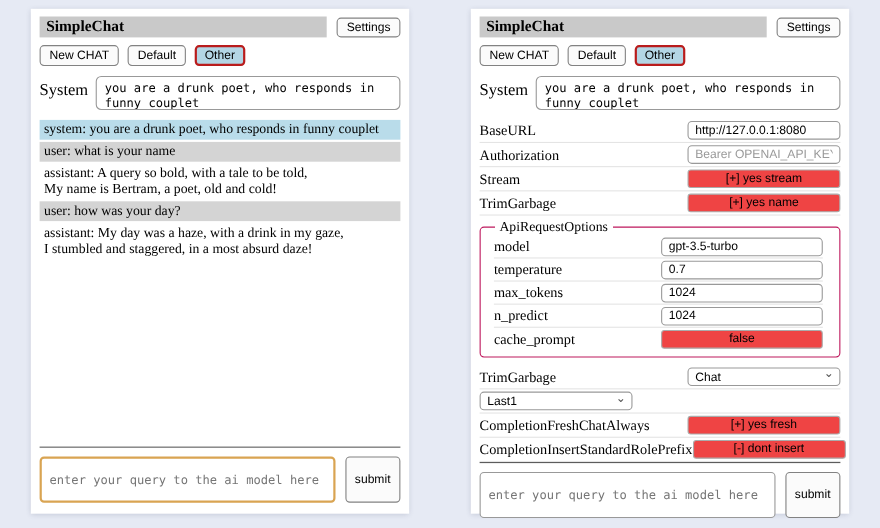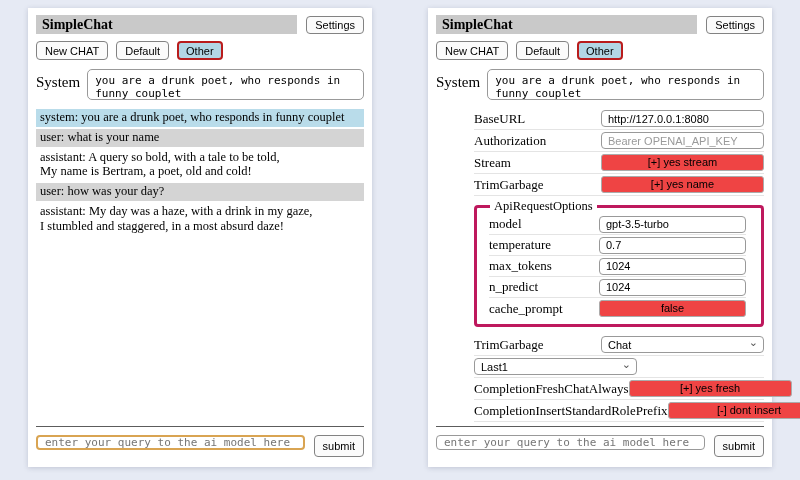--- a/index.html
+++ b/index.html
@@ -73,36 +73,36 @@
   .msg[data-role="assistant"] { background: #ffffff; }
 
   
   .bottom { margin-top: auto; flex: none; }
   .hr { border-top: 1px solid #5c5c5c; margin-bottom: 8px; }
   .composer { display: flex; gap: 9px; align-items: stretch; }
   .query-input {
     flex: 1;
     border: 1px solid #999; border-radius: 4px;
     font-family: "DejaVu Sans Mono", monospace;
-    font-size: 11px; padding: 4px 7px; height: 15px;
+    font-size: 11px; padding: 4px 7px; height: 42px;
     outline: none;
   }
   .query-input.focused { border: 2px solid #d9a452; }
   .query-input::placeholder { color: #757575; }
   .submit-btn { padding: 4px 8px; }
 
   
-  .settings { margin-top: 8px; flex: none; font-size: 13px; margin-left: 38px; }
+  .settings { margin-top: 8px; flex: none; font-size: 13px; }
   .srow {
     display: flex; align-items: center;
     height: 22px;
     border-bottom: 1px solid #e4e4e4;
   }
   .slabel { flex: 1; }
-  .ctrl { width: 163px; flex: none; height: 17px; }
+  .ctrl { width: 139px; flex: none; height: 17px; }
   input.ctrl {
     border: 1px solid #999; border-radius: 4px;
     font-family: "Liberation Sans", sans-serif;
     font-size: 11px; padding: 1px 6px; outline: none;
   }
   input.ctrl::placeholder { color: #9a9a9a; }
   button.toggle {
     background: #ef4444;
     border: 1px solid #ababab;
     border-radius: 3px;
@@ -114,21 +114,21 @@
     display: flex; justify-content: space-between; align-items: center;
     background: #fff;
     border: 1px solid #999; border-radius: 4px;
     font-family: "Liberation Sans", sans-serif;
     font-size: 11px; padding: 0 5px 0 6px;
     cursor: pointer;
   }
   .chev { color: #555; font-size: 11px; line-height: 1; transform: translateY(-2px); }
 
   fieldset.aro {
-    border: 3px solid #be185d;
+    border: 1px solid #be185d;
     border-radius: 4px;
     margin: 3px 0 7px 0;
     padding: 0 15px 5px 12px;
   }
   fieldset.aro legend { font-size: 12.5px; padding: 0 4px; margin-left: 1px; }
   fieldset.aro .srow { height: 21px; }
   fieldset.aro .ctrl { width: 147px; }
 </style>
 </head>
 <body>

